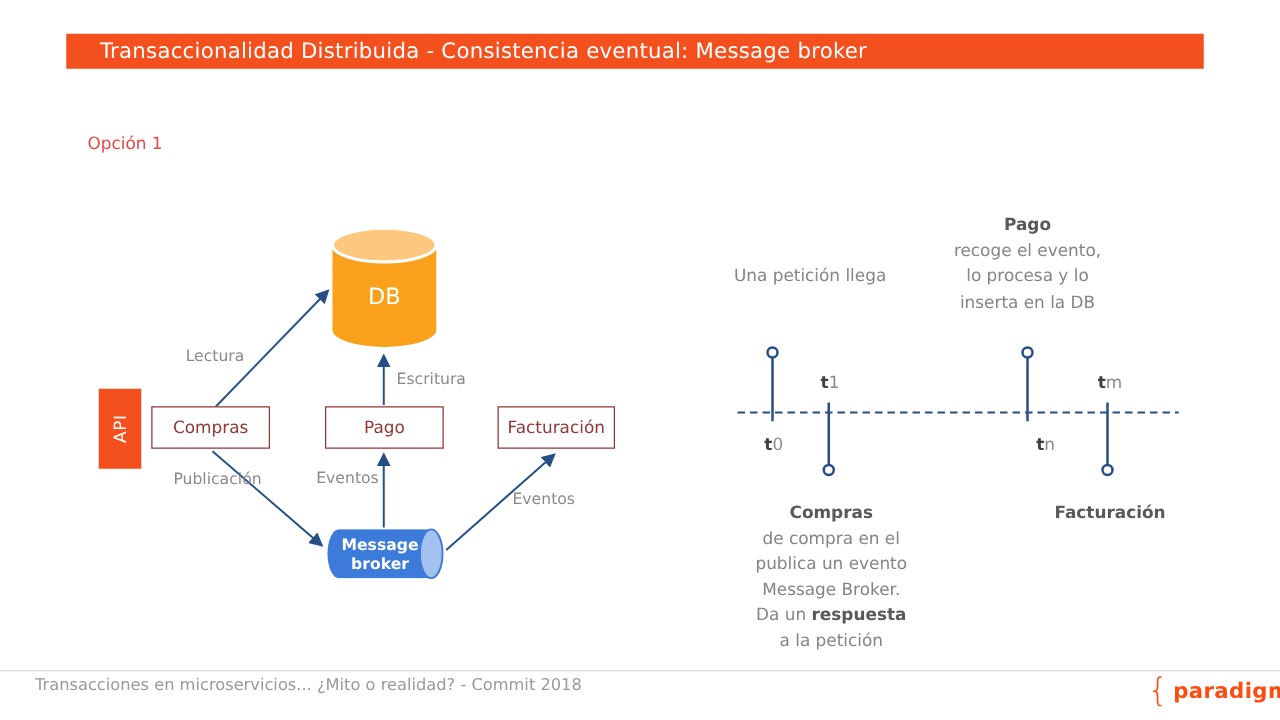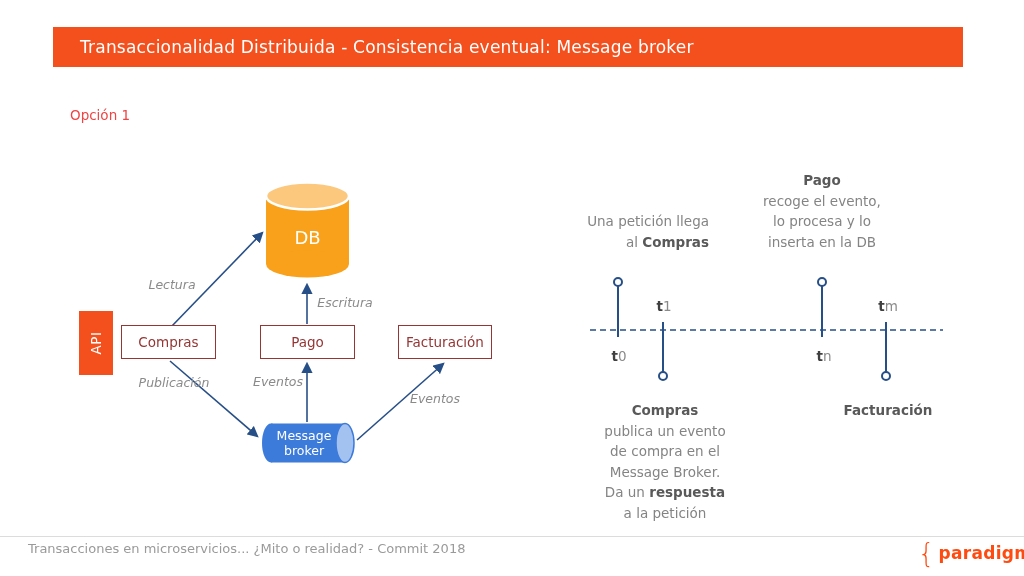--- a/index.html
+++ b/index.html
@@ -3,54 +3,54 @@
 <meta charset="utf-8">
 <style>
   html,body{margin:0;padding:0;background:#ffffff;}
   .slide{
     position:relative;width:1024px;height:576px;background:#ffffff;overflow:hidden;
     font-family:"DejaVu Sans","Liberation Sans",sans-serif;
   }
   .abs{position:absolute;}
   
   .header-bar{
-    left:53px;top:27px;width:910px;height:40px;background:#f4501e;
+    left:53px;top:27px;width:910px;height:28px;background:#f4501e;
     display:flex;align-items:center;padding-left:27px;box-sizing:border-box;
   }
   .header-bar .title{color:#ffffff;font-size:17px;letter-spacing:.2px;}
   .option-label{left:70px;top:107px;font-size:13.5px;font-weight:normal;color:#ef4444;}
   
   .layer{left:0;top:0;pointer-events:none;}
   
   .db-label{left:277px;top:227px;width:61px;text-align:center;color:#ffffff;font-size:18px;}
   .api-box{
     left:79px;top:311px;width:34px;height:64px;background:#f4501e;
     display:flex;align-items:center;justify-content:center;
   }
   .api-box span{transform:rotate(-90deg);color:#ffffff;font-size:13.5px;letter-spacing:.5px;}
   .service-box{
     border:1.5px solid #943634;background:#ffffff;color:#943634;
     display:flex;align-items:center;justify-content:center;font-size:13.5px;box-sizing:border-box;
   }
   .box-compras{left:121px;top:325px;width:95px;height:34px;}
   .box-pago{left:260px;top:325px;width:95px;height:34px;}
   .box-facturacion{left:398px;top:325px;width:94px;height:34px;}
-  .broker-label{left:269px;top:428px;width:70px;text-align:center;color:#ffffff;font-size:12.5px;line-height:15px;}
-  .edge-label{width:90px;text-align:center;color:#8a8a8a;font-size:12.5px;font-style:italic;}
+  .broker-label{left:269px;top:428px;width:70px;text-align:center;color:#ffffff;font-size:12.5px;line-height:15px;font-weight:bold;}
+  .edge-label{width:90px;text-align:center;color:#8a8a8a;font-size:12.5px;}
   .lbl-lectura{left:127px;top:277px;}
   .lbl-escritura{left:300px;top:295px;}
   .lbl-eventos-mid{left:233px;top:374px;}
   .lbl-publicacion{left:129px;top:375px;}
   .lbl-eventos-right{left:390px;top:391px;}
   
   .t-label{width:40px;text-align:center;font-size:13.5px;}
   .t-label .t-pre{font-weight:bold;color:#404040;}
   .t-label .t-sub{color:#8a8a8a;}
   .t0{left:599px;top:348px;} .t1{left:644px;top:298px;}
-  .tn{left:804px;top:348px;} .tm{left:868px;top:298px;}
+  .tn{left:804px;top:348px;text-align:right;} .tm{left:868px;top:298px;}
   
   .note{color:#848484;font-size:13.5px;line-height:20.5px;text-align:center;}
   .note .bold{font-weight:bold;color:#595959;}
   .note-top-left{left:529px;top:211px;width:180px;text-align:right;}
   .note-top-right{left:732px;top:170px;width:180px;}
   .note-bottom-left{left:565px;top:400px;width:200px;}
   .note-bottom-right{left:788px;top:400px;width:200px;}
   
   .footer-divider{left:0;top:536px;width:1024px;height:1px;background:#dcdcdc;}
   .footer-text{left:28px;top:541px;font-size:13px;color:#9a9a9a;text-align:center;}
@@ -139,34 +139,33 @@
   </div>
   <div class="abs t-label tn">
     <span class="t-pre">t</span><span class="t-sub">n</span>
   </div>
   <div class="abs t-label tm">
     <span class="t-pre">t</span><span class="t-sub">m</span>
   </div>
 
   <div class="abs note note-top-left">
     <div>Una petición llega</div>
-    <div><span>al </span><span class="bold">Compras</span></div>
   </div>
 
   <div class="abs note note-top-right">
     <div class="bold">Pago</div>
     <div>recoge el evento,</div>
     <div>lo procesa y lo</div>
     <div>inserta en la DB</div>
   </div>
 
   <div class="abs note note-bottom-left">
     <div class="bold">Compras</div>
+    <div>de compra en el</div>
     <div>publica un evento</div>
-    <div>de compra en el</div>
     <div>Message Broker.</div>
     <div><span>Da un </span><span class="bold">respuesta</span></div>
     <div>a la petición</div>
   </div>
 
   <div class="abs note note-bottom-right">
     <div class="bold">Facturación</div>
   </div>
 
   <div class="abs footer-divider"></div>

